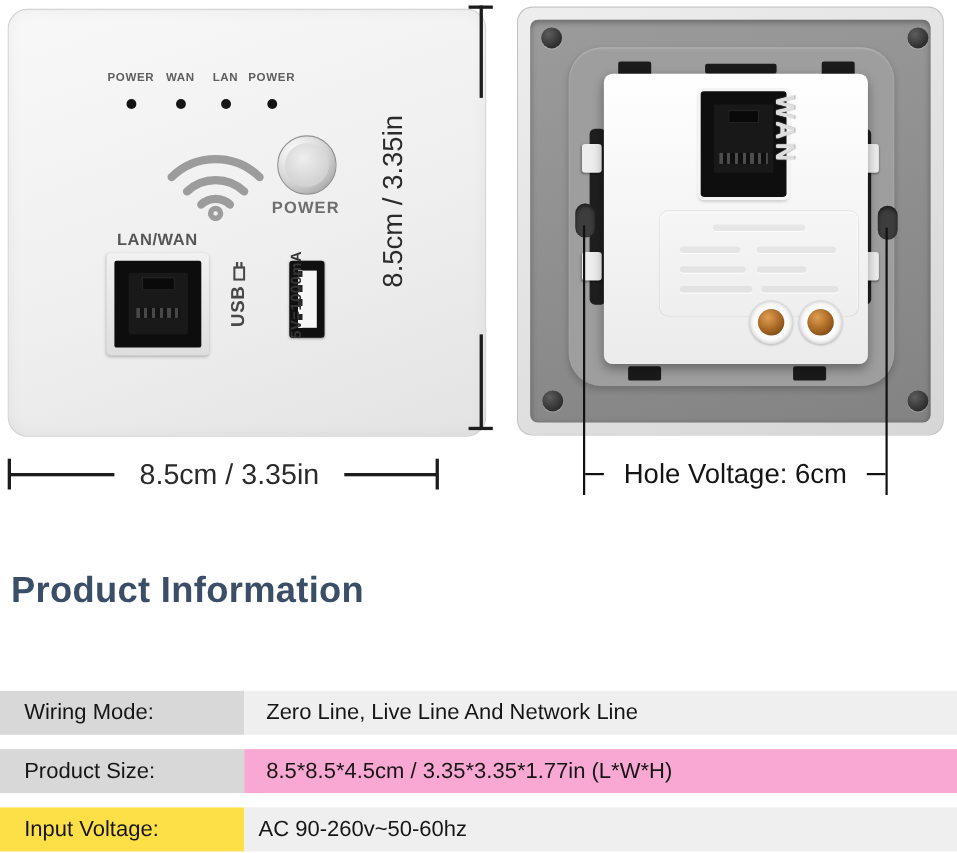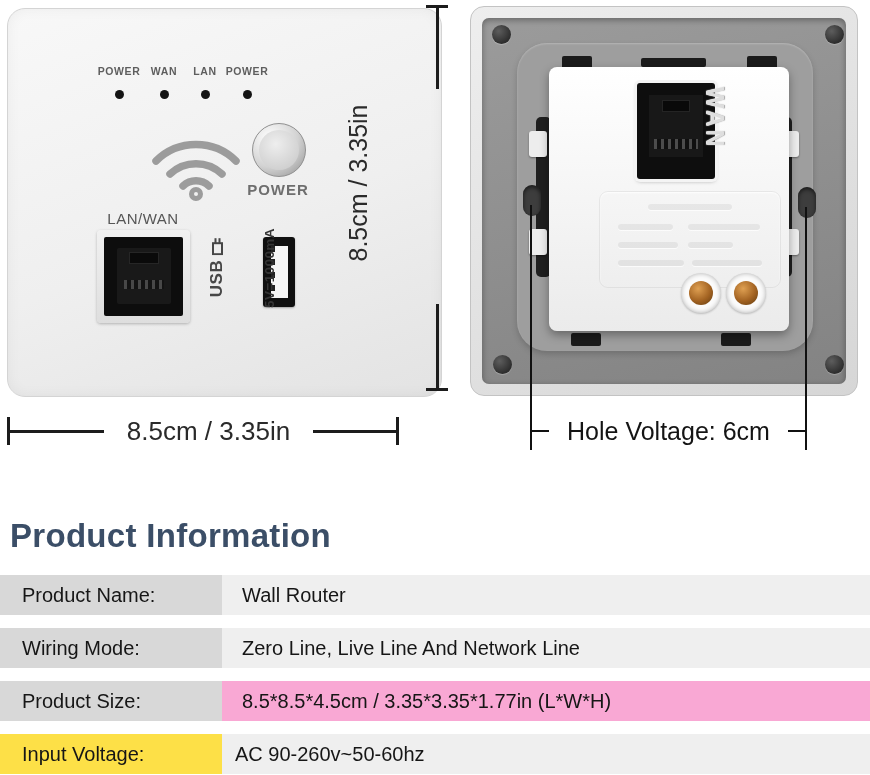--- a/index.html
+++ b/index.html
@@ -16,21 +16,21 @@
   .led-dot{width:9px;height:9px;border-radius:50%;background:#141414;margin:13px auto 0;}
   .wifi-svg{left:140px;top:116px;}
   .power-btn{left:244px;top:114px;width:52px;height:52px;border-radius:50%;
     background:radial-gradient(circle at 32% 28%,#ffffff,#d2d2d2 55%,#8e8e8e 100%);
     border:1px solid #909090;}
   .power-btn-inner{position:absolute;inset:6px;border-radius:50%;
     background:radial-gradient(circle at 42% 35%,#eeeeee,#cccccc 85%);}
   .power-label{left:222px;top:172px;width:96px;text-align:center;
     font-size:15px;font-weight:bold;color:#6e6e6e;letter-spacing:1px;}
   .lanwan-label{left:85px;top:201px;width:100px;text-align:center;
-    font-size:15px;font-weight:normal;color:#565656;letter-spacing:.5px;}
+    font-size:15px;font-weight:bold;color:#565656;letter-spacing:.5px;}
   .rj45-front{left:89px;top:221px;width:93px;height:93px;border-radius:4px;
     background:linear-gradient(#f1f1f1,#dedede);box-shadow:0 1px 3px rgba(0,0,0,0.25);}
   .rj45-front-black{position:absolute;inset:7px;background:#0d0d0d;border-radius:2px;}
   .rj45-front-jack{position:absolute;left:50%;top:11px;transform:translateX(-50%);
     width:54px;height:56px;background:#191919;border-radius:2px;}
   .rj45-front-tab{position:absolute;left:50%;top:4px;transform:translateX(-50%);
     width:28px;height:10px;background:#0a0a0a;border:1px solid #262626;}
   .rj45-front-pins{position:absolute;left:50%;top:32px;transform:translateX(-50%);
     width:40px;height:9px;
     background:repeating-linear-gradient(90deg,#484848 0 3px,#131313 3px 7px);}
@@ -241,24 +241,20 @@
   <div class="abs hs-text" style="left:549px;top:417px;width:239px;">Hole Voltage: 6cm</div>
 
   <div class="abs dim-line" style="left:7px;top:417px;width:3px;height:28px;"></div>
   <div class="abs dim-line" style="left:8px;top:430px;width:96px;height:3px;"></div>
   <div class="abs dim-text-h" style="left:104px;top:416px;width:209px;">8.5cm / 3.35in</div>
   <div class="abs dim-line" style="left:313px;top:430px;width:85px;height:3px;"></div>
   <div class="abs dim-line" style="left:396px;top:417px;width:3px;height:28px;"></div>
 
   <div class="abs info-heading">Product Information</div>
 
-  <div class="abs spec-row" style="top:575px;">
-    <div class="spec-label" style="background:#d8d8d8;">Product Name:</div>
-    <div class="spec-value" style="background:#efefef;">Wall Router</div>
-  </div>
   <div class="abs spec-row" style="top:628px;">
     <div class="spec-label" style="background:#d8d8d8;">Wiring Mode:</div>
     <div class="spec-value" style="background:#efefef;">Zero Line, Live Line And Network Line</div>
   </div>
   <div class="abs spec-row" style="top:681px;">
     <div class="spec-label" style="background:#d8d8d8;">Product Size:</div>
     <div class="spec-value" style="background:#f9a8d4;">8.5*8.5*4.5cm / 3.35*3.35*1.77in (L*W*H)</div>
   </div>
   <div class="abs spec-row" style="top:734px;">
     <div class="spec-label" style="background:#fde047;">Input Voltage:</div>

